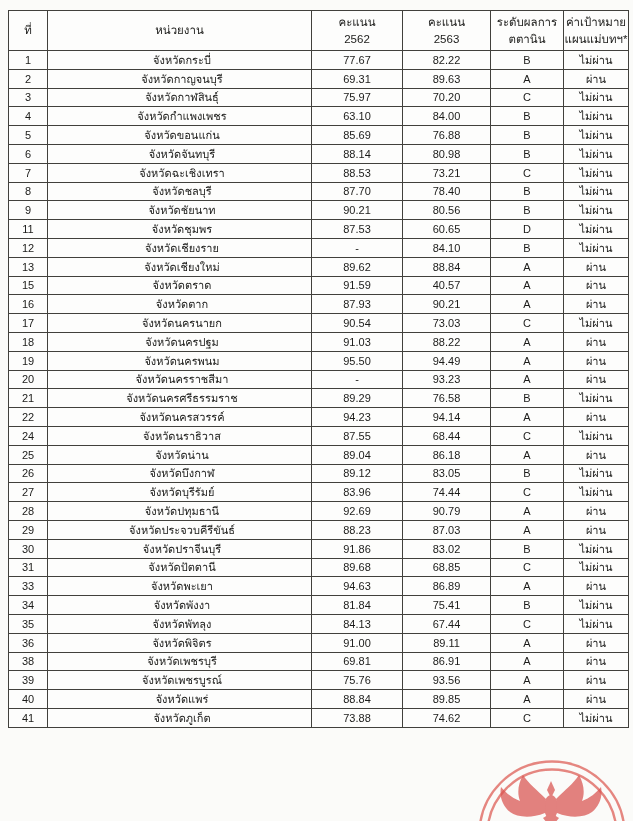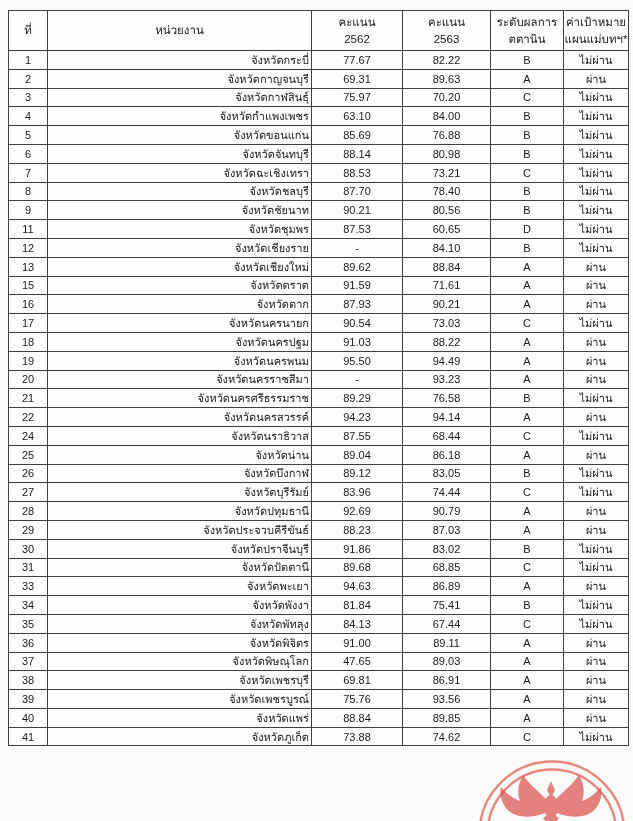--- a/index.html
+++ b/index.html
@@ -28,21 +28,21 @@
   col.c4{width:73px}
   col.c5{width:65px}
   thead th{
     height:37px;font-size:11.5px;line-height:1.45;
     text-align:center;vertical-align:middle;padding:1px 0;
   }
   tbody td{
     height:17.8px;font-size:11px;line-height:1.1;
     text-align:center;vertical-align:middle;padding:0 2px;
   }
-  tbody td.col1{text-align:right;padding-left:7px;}
+  tbody td.col1{text-align:center;padding-left:7px;}
   .stamp-svg{
     position:absolute;left:0;top:0;width:633px;height:821px;
     pointer-events:none;
   }
 </style>
 </head>
 <body>
 
 <div class="page">
 
@@ -175,21 +175,21 @@
           <td class="col1">จังหวัดเชียงใหม่</td>
           <td class="col2">89.62</td>
           <td class="col3">88.84</td>
           <td class="col4">A</td>
           <td class="col5">ผ่าน</td>
         </tr>
         <tr>
           <td class="col0">15</td>
           <td class="col1">จังหวัดตราด</td>
           <td class="col2">91.59</td>
-          <td class="col3">71.61</td>
+          <td class="col3">40.57</td>
           <td class="col4">A</td>
           <td class="col5">ผ่าน</td>
         </tr>
         <tr>
           <td class="col0">16</td>
           <td class="col1">จังหวัดตาก</td>
           <td class="col2">87.93</td>
           <td class="col3">90.21</td>
           <td class="col4">A</td>
           <td class="col5">ผ่าน</td>
@@ -328,28 +328,20 @@
           <td class="col2">84.13</td>
           <td class="col3">67.44</td>
           <td class="col4">C</td>
           <td class="col5">ไม่ผ่าน</td>
         </tr>
         <tr>
           <td class="col0">36</td>
           <td class="col1">จังหวัดพิจิตร</td>
           <td class="col2">91.00</td>
           <td class="col3">89.11</td>
-          <td class="col4">A</td>
-          <td class="col5">ผ่าน</td>
-        </tr>
-        <tr>
-          <td class="col0">37</td>
-          <td class="col1">จังหวัดพิษณุโลก</td>
-          <td class="col2">47.65</td>
-          <td class="col3">89.03</td>
           <td class="col4">A</td>
           <td class="col5">ผ่าน</td>
         </tr>
         <tr>
           <td class="col0">38</td>
           <td class="col1">จังหวัดเพชรบุรี</td>
           <td class="col2">69.81</td>
           <td class="col3">86.91</td>
           <td class="col4">A</td>
           <td class="col5">ผ่าน</td>

